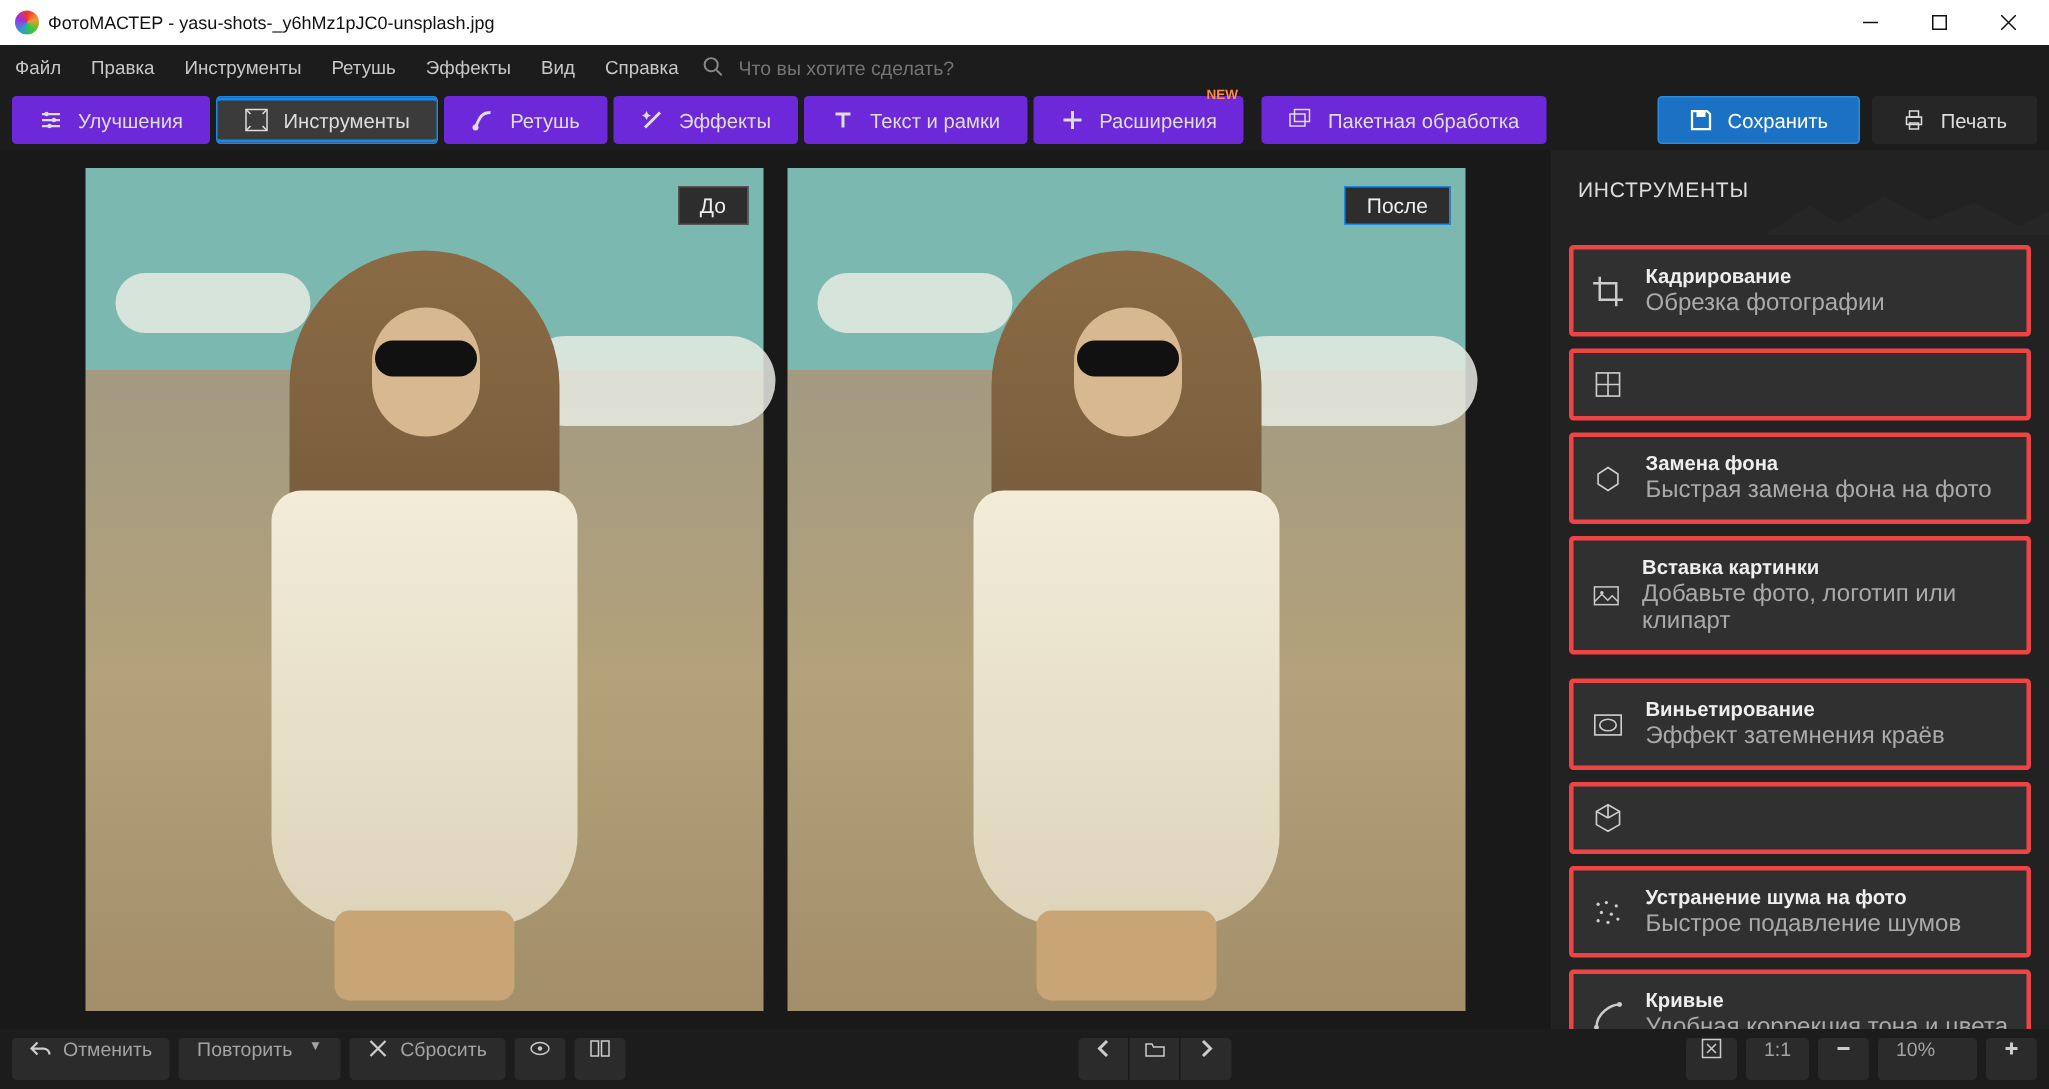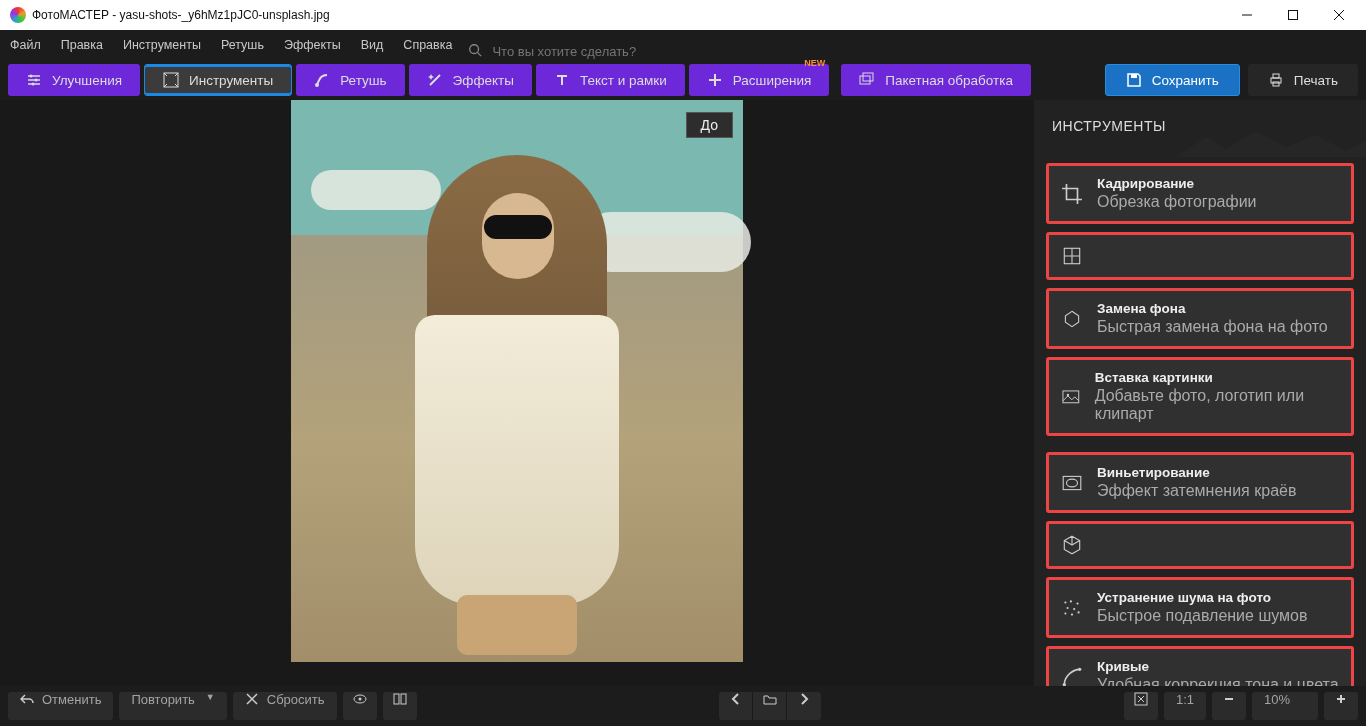--- a/index.html
+++ b/index.html
@@ -6,38 +6,38 @@
 *{box-sizing:border-box}
 
 
 .titlebar{height:30px;background:#fff;display:flex;align-items:center;padding:0 4px}
 .titlebar .logo{width:16px;height:16px;border-radius:50%;background:conic-gradient(#e33,#e93,#3c3,#39c,#93e,#e33);margin:0 6px}
 .titlebar .title{flex:1;font-size:12px;color:#111}
 .winbtn{width:46px;height:30px;display:flex;align-items:center;justify-content:center;color:#111}
 .winbtn svg{width:10px;height:10px}
 
 
-.menubar{height:30px;background:#1c1c1c;display:flex;align-items:flex-end;font-size:12.5px;color:#c8c8c8}
+.menubar{height:30px;background:#1c1c1c;display:flex;align-items:center;font-size:12.5px;color:#c8c8c8}
 .menubar .mi{padding:0 10px;height:100%;display:flex;align-items:center}
 .menubar .search-ic{margin-left:6px;color:#888}
 .menubar input{background:transparent;border:none;outline:none;color:#aaa;font-size:13px;margin-left:8px;width:200px}
 
 
 .toolbar{height:40px;background:#1c1c1c;display:flex;align-items:center;padding:0 8px;gap:0}
 .tbtn{height:32px;padding:0 18px;display:flex;align-items:center;gap:10px;font-size:13.5px;color:#ddd;background:#6d28d9;border-radius:3px;margin-right:4px;position:relative}
 .tbtn.active{background:#3b3b3b;box-shadow:0 2px 0 #1b88e6 inset,0 -2px 0 #1b88e6 inset;border:1px solid #1b88e6}
 .tbtn .badge{position:absolute;top:-6px;right:4px;font-size:9px;color:#ff8c3c;font-weight:bold}
 .spacer{flex:1}
 .savebtn{height:32px;padding:0 20px;display:flex;align-items:center;gap:10px;background:#1b72c4;border:1px solid #2a8cdc;border-radius:3px;font-size:13.5px;color:#fff}
 .printbtn{height:32px;padding:0 20px;display:flex;align-items:center;gap:10px;background:#262626;border-radius:3px;font-size:13.5px;color:#ddd;margin-left:8px}
 .tbtn svg,.savebtn svg,.printbtn svg{width:16px;height:16px}
 
 
 .main{display:flex;height:586px}
-.canvas{flex:1;background:#191919;position:relative;display:flex;justify-content:center;gap:16px}
+.canvas{flex:1;background:#191919;position:relative;display:flex;align-items:center;justify-content:center;gap:16px}
 .imgbox{position:relative}
 .img{width:452px;height:562px;background:linear-gradient(#7bb8b0 0%,#7bb8b0 24%,#a29a82 24%,#b3a27a 60%,#a28f6a 100%)}
 .img .cloud{position:absolute;background:#e8ebe4;border-radius:40px;opacity:.85}
 .img .c1{top:70px;left:20px;width:130px;height:40px}
 .img .c2{top:112px;left:290px;width:170px;height:60px}
 .img .person{position:absolute;top:55px;left:50%;transform:translateX(-50%);width:260px;height:500px}
 .person .hair{position:absolute;top:0;left:40px;width:180px;height:320px;background:linear-gradient(#8a6b45,#6b5135);border-radius:90px 90px 40px 40px}
 .person .face{position:absolute;top:38px;left:95px;width:72px;height:86px;background:#d8b891;border-radius:40px}
 .person .glasses{position:absolute;top:60px;left:97px;width:68px;height:24px;background:#111;border-radius:12px}
 .person .dress{position:absolute;top:160px;left:28px;width:204px;height:290px;background:linear-gradient(#f2ecd9,#ded4ba);border-radius:20px 20px 60px 60px}
@@ -185,20 +185,34 @@
         <div class="person">
             <div class="hair"></div>
             <div class="dress"></div>
             <div class="face"></div>
             <div class="glasses"></div>
             <div class="legs"></div>
           </div>
       </div>
       <div class="lbl nolbl">До</div>
     </div>
+    <div class="imgbox">
+      <div class="img">
+        <div class="cloud c1"></div>
+          <div class="cloud c2"></div>
+        <div class="person">
+            <div class="hair"></div>
+            <div class="dress"></div>
+            <div class="face"></div>
+            <div class="glasses"></div>
+            <div class="legs"></div>
+          </div>
+      </div>
+      <div class="lbl">После</div>
+    </div>
   </div>
 
   <div class="rpanel">
     <div class="rhead">
       <span>ИНСТРУМЕНТЫ</span>
       <svg class="mtn" viewBox="0 0 190 30">
           <path d="M0 30L30 10 50 22 80 4 110 20 140 8 170 24 190 14V30z" fill="#2f2f2f"></path>
         </svg>
     </div>
     <div class="tools">

